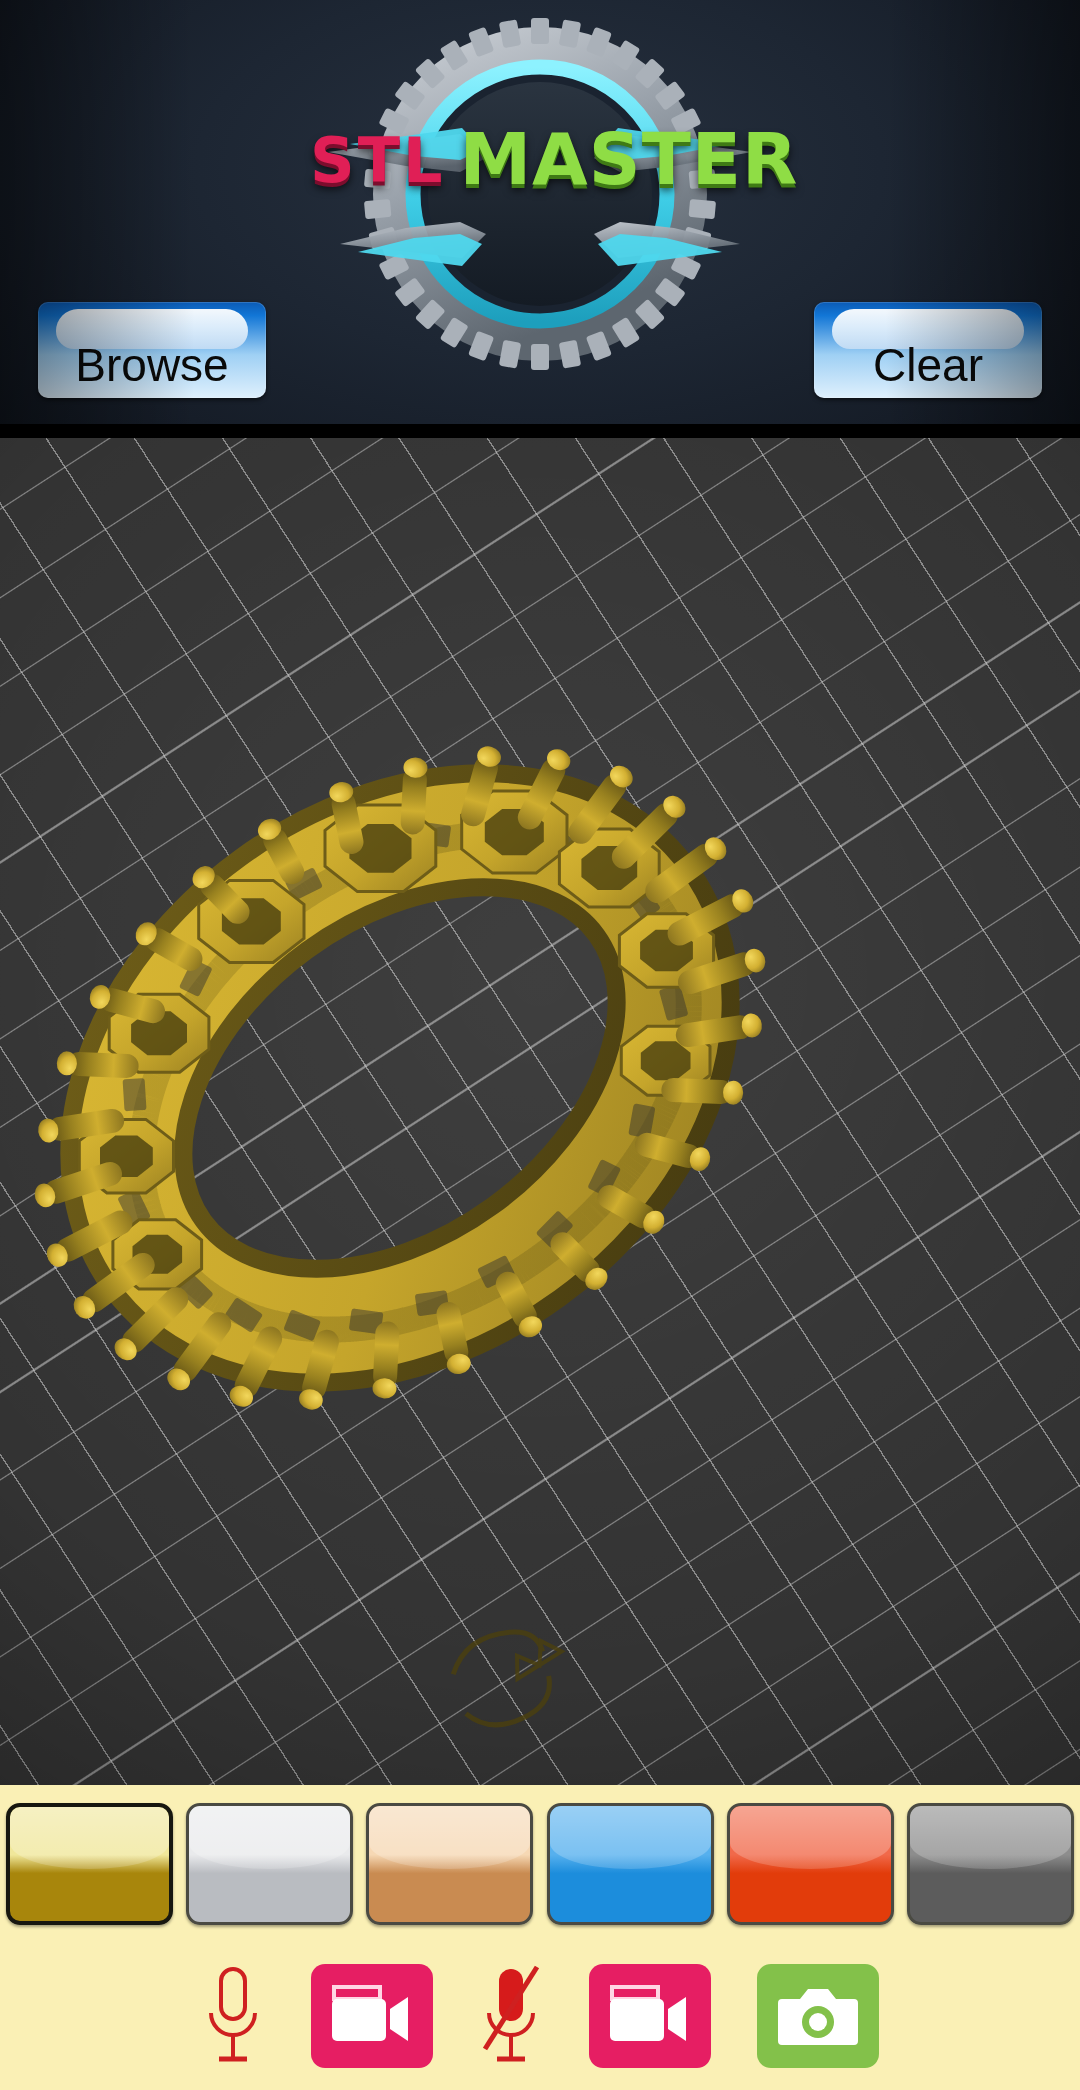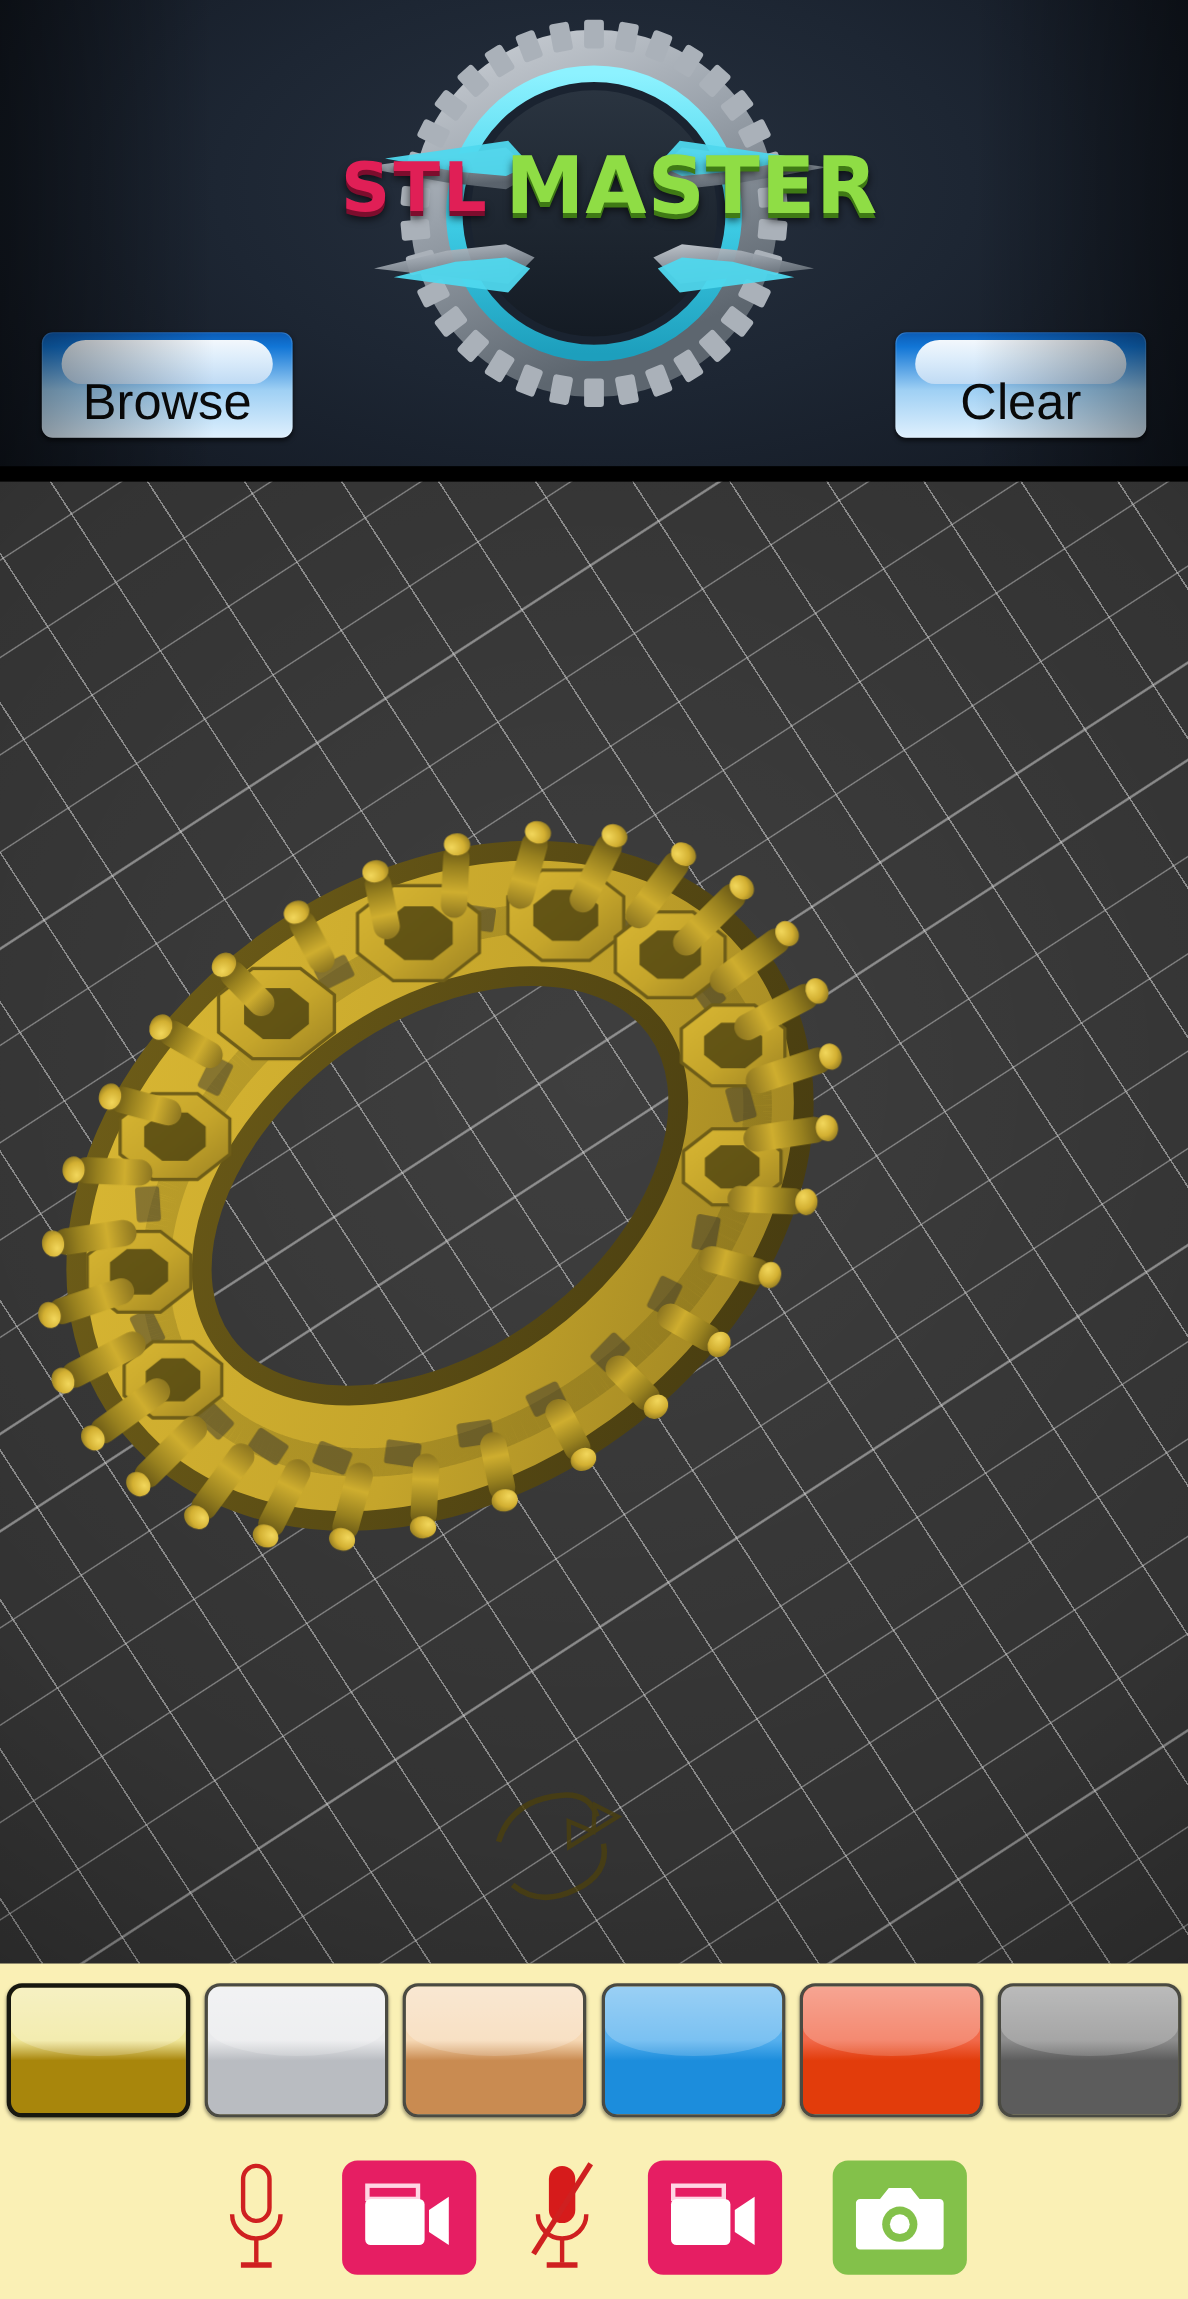--- a/index.html
+++ b/index.html
@@ -43,21 +43,21 @@
     top: -18px;
     width: 460px;
     height: 430px;
     margin-left: -230px;
   }
   .logo-svg { display:block; width: 460px; height: 430px; }
 
   .logo-text {
     position: absolute;
     left: 0; right: 0;
-    top: 148px;
+    top: 138px;
     text-align: center;
     white-space: nowrap;
     font-family: "DejaVu Sans", sans-serif;
     font-weight: bold;
     font-size: 76px;
     letter-spacing: 1px;
     line-height: 1;
     z-index: 5;
   }
   .logo-text .stl {

